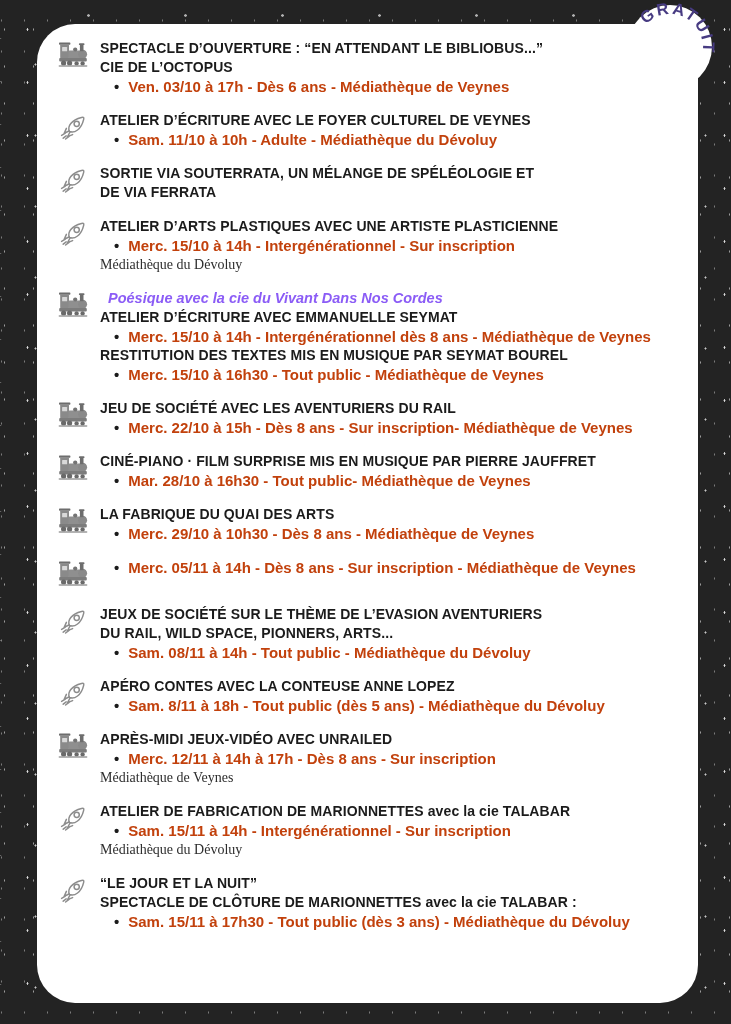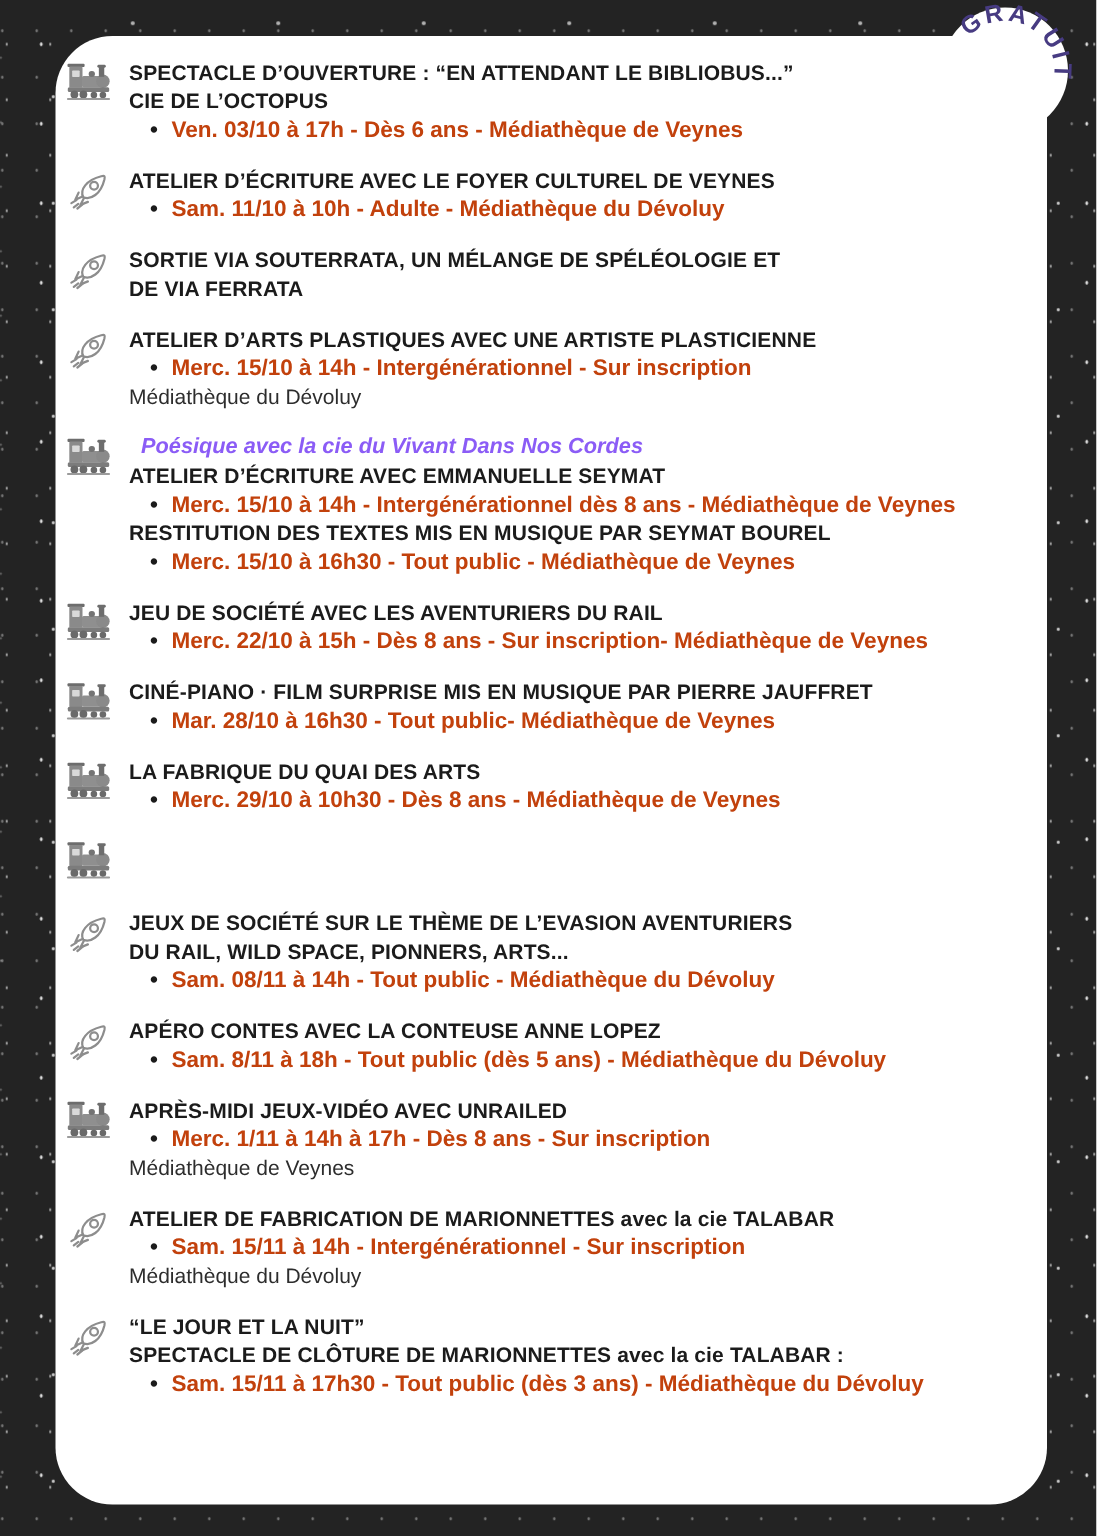--- a/index.html
+++ b/index.html
@@ -43,21 +43,21 @@
   }
   .events {
     position: absolute;
     left: 0;
     top: 15px;
     right: 0;
   }
   .event {
     display: flex;
     align-items: flex-start;
-    padding: 0 12px 0 7px;
+    padding: 0 12px 0 21px;
     margin-bottom: 15px;
     justify-content: center;
   }
   .icon-box {
     flex: 0 0 33px;
     margin-right: 9px;
     margin-top: 1px;
   }
   .lines { flex: 1 1 auto; min-width: 0; }
   .line-title {
@@ -89,20 +89,21 @@
     display: inline-block;
     margin: 0 9px 0 14px;
     color: #1b1b1b;
   }
   .line-plain {
     font-size: 14px;
     font-weight: 400;
     line-height: 19px;
     color: #2d2d2d;
     white-space: nowrap;
+    font-family: Liberation Serif, serif;
   }
 </style>
 </head>
 <body>
 
 <div class="stage">
   <div class="card">
     <div class="events">
         <div class="event">
           <div class="icon-box"><svg viewBox="0 0 30 27" width="30" height="27" aria-hidden="true">
@@ -281,20 +282,21 @@
               <rect x="20.9" y="3.2" width="5.6" height="1.9" rx="0.9" fill="#6d6d6d"></rect>
               <rect x="15.1" y="7.4" width="4.2" height="4" rx="2" fill="#747474"></rect>
               <rect x="1.2" y="18.1" width="27.6" height="3.3" rx="1" fill="#7c7c7c"></rect>
               <circle cx="5.6" cy="23" r="2.6" fill="#6a6a6a"></circle>
               <circle cx="11.6" cy="23" r="2.6" fill="#6a6a6a"></circle>
               <circle cx="18.6" cy="23.4" r="2.2" fill="#6a6a6a"></circle>
               <circle cx="24.6" cy="23.4" r="2.2" fill="#6a6a6a"></circle>
               <rect x="0.6" y="25.3" width="28.8" height="1.4" rx="0.7" fill="#9b9b9b"></rect>
             </svg></div>
           <div class="lines">
+            <div class="line-bullet">Merc. 05/11 à 14h - Dès 8 ans - Sur inscription - Médiathèque de Veynes</div>
           </div>
         </div>
         <div class="event">
           <div class="icon-box"><svg viewBox="0 0 30 30" width="30" height="30" aria-hidden="true">
               <g fill="none" stroke="#8d8d8d" stroke-width="1.5" stroke-linecap="round" stroke-linejoin="round">
                 <path d="M11.5 19.5 C 9 14.5 13.5 8 23.5 5.5 C 25.8 5 26.1 5.3 25.6 7.6 C 23.2 17.5 16.5 21.5 11.5 19.5 Z"></path>
                 <circle cx="18.7" cy="11.8" r="2.6"></circle>
                 <path d="M12 20 L 9.6 24.6 L 14.6 22.6"></path>
                 <path d="M11 19 L 6.2 21.2 L 8.4 16.4"></path>
                 <path d="M7.6 27 L 11 24.3"></path>
@@ -337,21 +339,21 @@
               <rect x="15.1" y="7.4" width="4.2" height="4" rx="2" fill="#747474"></rect>
               <rect x="1.2" y="18.1" width="27.6" height="3.3" rx="1" fill="#7c7c7c"></rect>
               <circle cx="5.6" cy="23" r="2.6" fill="#6a6a6a"></circle>
               <circle cx="11.6" cy="23" r="2.6" fill="#6a6a6a"></circle>
               <circle cx="18.6" cy="23.4" r="2.2" fill="#6a6a6a"></circle>
               <circle cx="24.6" cy="23.4" r="2.2" fill="#6a6a6a"></circle>
               <rect x="0.6" y="25.3" width="28.8" height="1.4" rx="0.7" fill="#9b9b9b"></rect>
             </svg></div>
           <div class="lines">
             <div class="line-title">APRÈS-MIDI JEUX-VIDÉO AVEC UNRAILED</div>
-            <div class="line-bullet">Merc. 1/11 à 14h à 17h - Dès 8 ans - Sur inscription</div>
+            <div class="line-bullet">Merc. 12/11 à 14h à 17h - Dès 8 ans - Sur inscription</div>
             <div class="line-plain">Médiathèque de Veynes</div>
           </div>
         </div>
         <div class="event">
           <div class="icon-box"><svg viewBox="0 0 30 30" width="30" height="30" aria-hidden="true">
               <g fill="none" stroke="#8d8d8d" stroke-width="1.5" stroke-linecap="round" stroke-linejoin="round">
                 <path d="M11.5 19.5 C 9 14.5 13.5 8 23.5 5.5 C 25.8 5 26.1 5.3 25.6 7.6 C 23.2 17.5 16.5 21.5 11.5 19.5 Z"></path>
                 <circle cx="18.7" cy="11.8" r="2.6"></circle>
                 <path d="M12 20 L 9.6 24.6 L 14.6 22.6"></path>
                 <path d="M11 19 L 6.2 21.2 L 8.4 16.4"></path>

